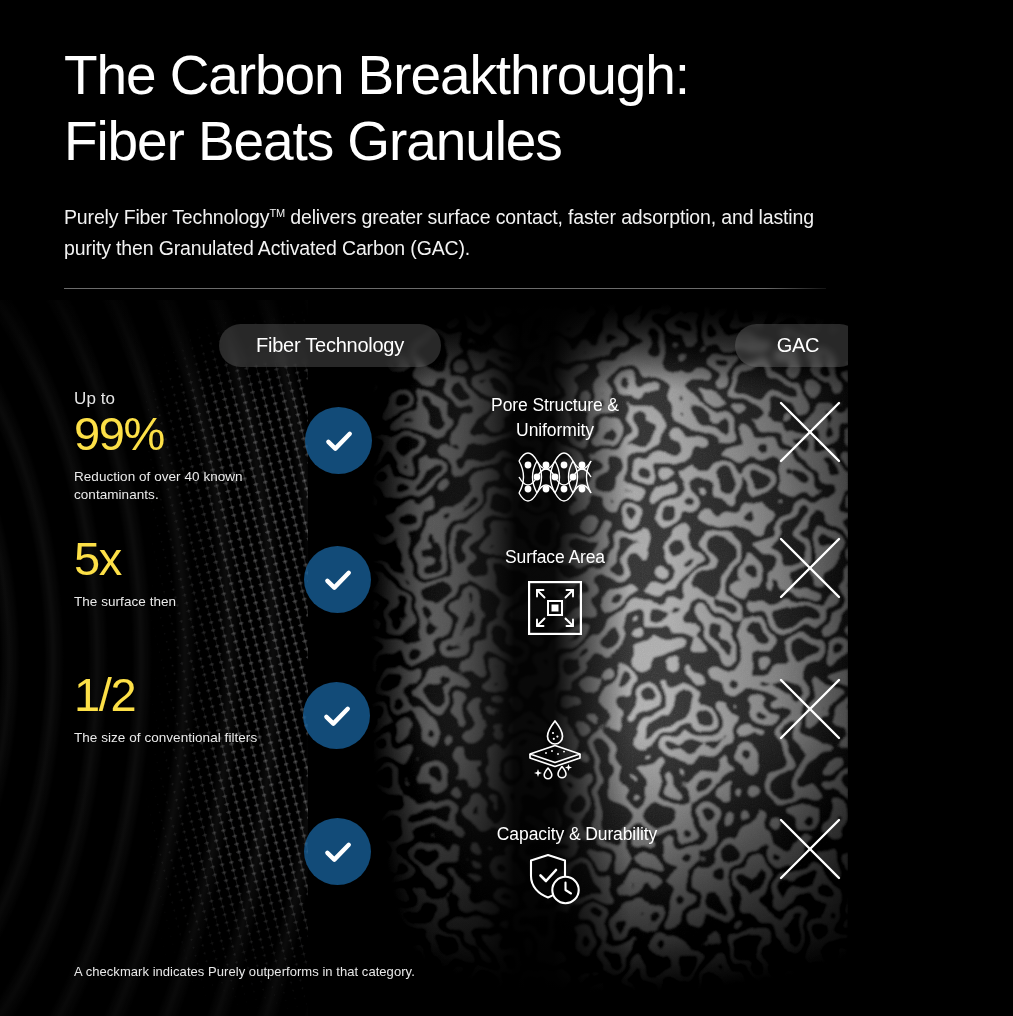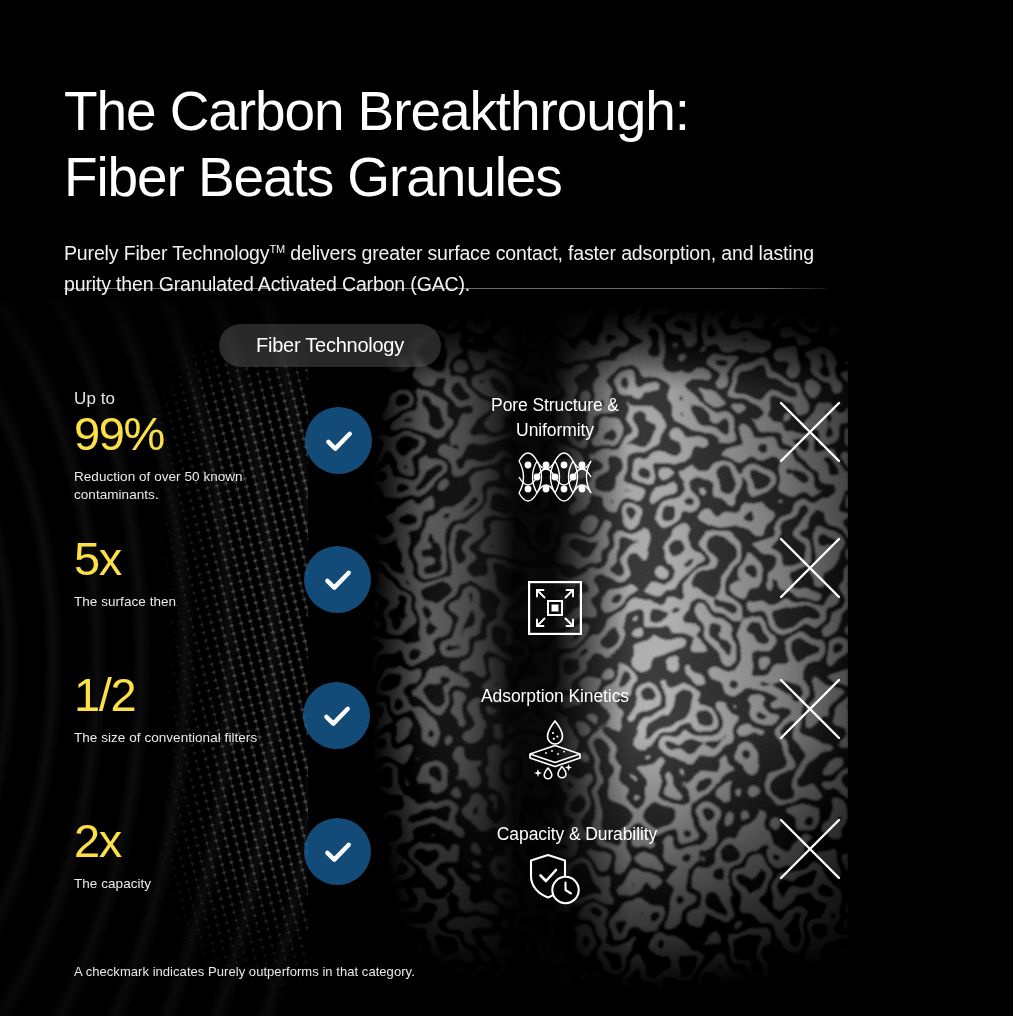--- a/index.html
+++ b/index.html
@@ -18,21 +18,20 @@
     position: relative;
   }
 
   
   .header {
     position: absolute;
     left: 64px;
     top: 42px;
     width: 820px;
     z-index: 30;
-    margin-top: 36px;
   }
 
   .title {
     font-size: 55px;
     line-height: 66px;
     font-weight: 500;
     letter-spacing: -1.1px;
     color: #ffffff;
     white-space: pre-line;
   }
@@ -300,40 +299,39 @@
       </g>
       <rect width="540" height="716" filter="url(#grain)" opacity="0.30" style="mix-blend-mode:overlay"></rect>
     </svg>
   </div>
 
   <div class="seam"></div>
 
   <div class="pill pill-fiber">
     <span>Fiber Technology</span>
   </div>
+  <div class="pill pill-gac">
+    <span>GAC</span>
+  </div>
 
   <div class="metric metric-0">
     <div class="eyebrow">Up to</div>
     <div class="value">99%</div>
-    <div class="desc">Reduction of over 50
+    <div class="desc">Reduction of over 40
 known contaminants.</div>
   </div>
   <div class="metric metric-1">
     <div class="value">5x</div>
     <div class="desc">The surface
 then</div>
   </div>
   <div class="metric metric-2">
     <div class="value">1/2</div>
     <div class="desc">The size of
 conventional filters</div>
-  </div>
-  <div class="metric metric-3">
-    <div class="value">2x</div>
-    <div class="desc">The capacity</div>
   </div>
 
   <div class="check" style="left:305px; top:107px;">
     <svg viewBox="0 0 24 24" aria-hidden="true">
         <path d="M4.5 12.6 L9.4 17.4 L19.6 6.9" fill="none" stroke="#ffffff" stroke-width="3.1" stroke-linecap="round" stroke-linejoin="round"></path>
       </svg>
   </div>
   <div class="check" style="left:304px; top:246px;">
     <svg viewBox="0 0 24 24" aria-hidden="true">
         <path d="M4.5 12.6 L9.4 17.4 L19.6 6.9" fill="none" stroke="#ffffff" stroke-width="3.1" stroke-linecap="round" stroke-linejoin="round"></path>
@@ -370,39 +368,39 @@
           <circle cx="38" cy="25" r="3.4"></circle>
           <circle cx="56" cy="25" r="3.4"></circle>
         <circle cx="11" cy="37" r="3.4"></circle>
           <circle cx="29" cy="37" r="3.4"></circle>
           <circle cx="47" cy="37" r="3.4"></circle>
           <circle cx="65" cy="37" r="3.4"></circle>
       </g>
     </svg>
   </div>
 
+  <div class="row-label" style="left:390px; top:245px;">Surface Area</div>
   <div class="row-icon" style="left:390px; top:281px;">
     <svg width="54" height="54" viewBox="0 0 54 54" aria-hidden="true">
       <rect x="1.1" y="1.1" width="51.8" height="51.8" fill="none" stroke="#ffffff" stroke-width="2.2"></rect>
       <rect x="20" y="20" width="14" height="14" fill="none" stroke="#ffffff" stroke-width="2"></rect>
       <rect x="23.5" y="23.5" width="7" height="7" fill="#ffffff"></rect>
       <g stroke="#ffffff" stroke-width="1.9" stroke-linecap="round" stroke-linejoin="round" fill="none">
         <path d="M16.5 16.5 L9 9"></path>
           <path d="M9 15.5 L9 9 L15.5 9"></path>
         <path d="M37.5 16.5 L45 9"></path>
           <path d="M38.5 9 L45 9 L45 15.5"></path>
         <path d="M16.5 37.5 L9 45"></path>
           <path d="M9 38.5 L9 45 L15.5 45"></path>
         <path d="M37.5 37.5 L45 45"></path>
           <path d="M45 38.5 L45 45 L38.5 45"></path>
       </g>
     </svg>
   </div>
 
-  <div class="row-label" style="left:390px; top:384px;">Adsorption Kinetics</div>
   <div class="row-icon" style="left:390px; top:418px;">
     <svg width="62" height="62" viewBox="0 0 62 62" aria-hidden="true">
       <g fill="none" stroke="#ffffff" stroke-width="1.7" stroke-linejoin="round">
         <path d="M31 3 C31 3 23.5 12.5 23.5 18.2 C23.5 22.6 26.9 26 31 26 C35.1 26 38.5 22.6 38.5 18.2 C38.5 12.5 31 3 31 3 Z"></path>
         <path d="M31 27.5 L56 36 L31 44.5 L6 36 Z"></path>
         <path d="M6 36 L6 40 L31 48.5 L56 40 L56 36"></path>
       </g>
       <g fill="#ffffff">
         <circle cx="29" cy="15" r="1.1"></circle>
           <circle cx="33.4" cy="18.6" r="1.1"></circle>

